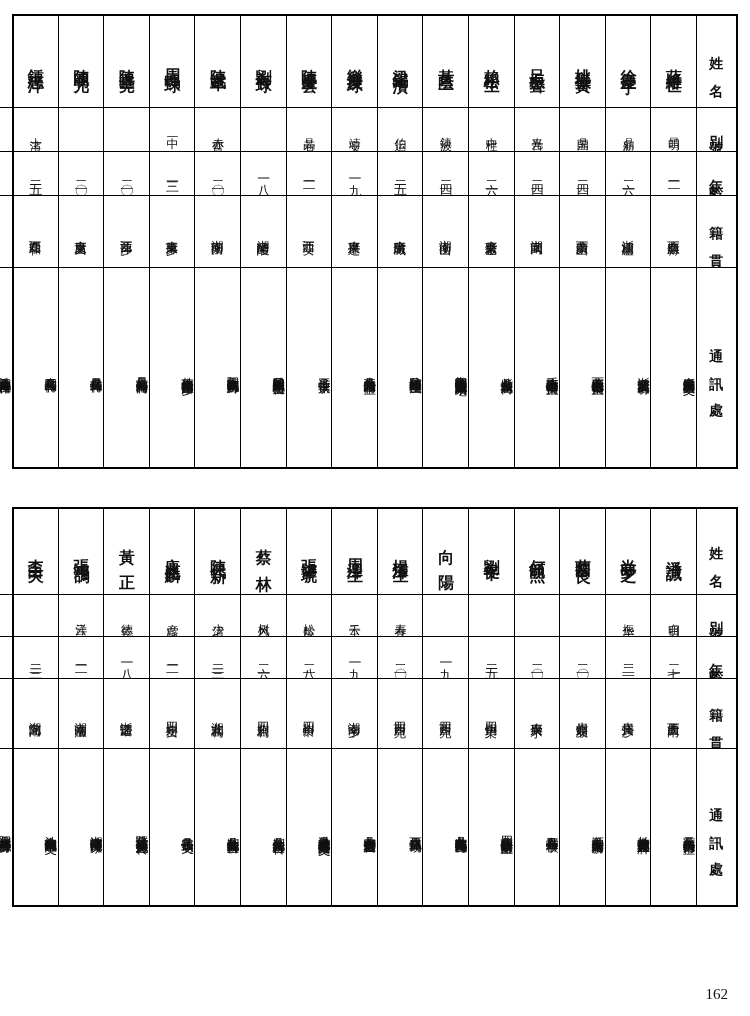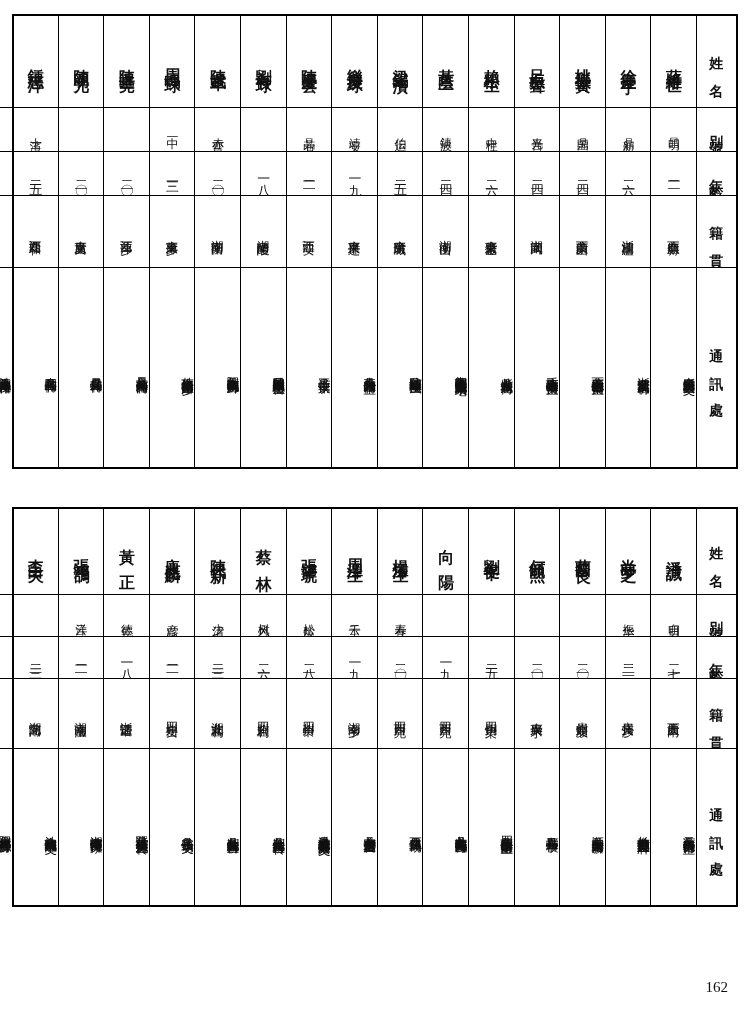--- a/index.html
+++ b/index.html
@@ -72,21 +72,21 @@
   .roster.bottom .c-alias  { height: 42px; }
   .roster.bottom .c-age    { height: 42px; }
   .roster.bottom .c-native { height: 70px; }
 
   .col.head .cell { font-size: 14px; font-weight: 700; letter-spacing: 6px; }
   .col.head .c-addr { align-items: center; padding-top: 0; }
 
   .page-number {
     position: absolute;
     right: 22px;
-    bottom: 20px;
+    bottom: 13px;
     font-size: 15px;
     font-family: "Liberation Serif", serif;
     color: #111;
   }
 </style>
 </head>
 <body>
 
 <div class="page">
 

